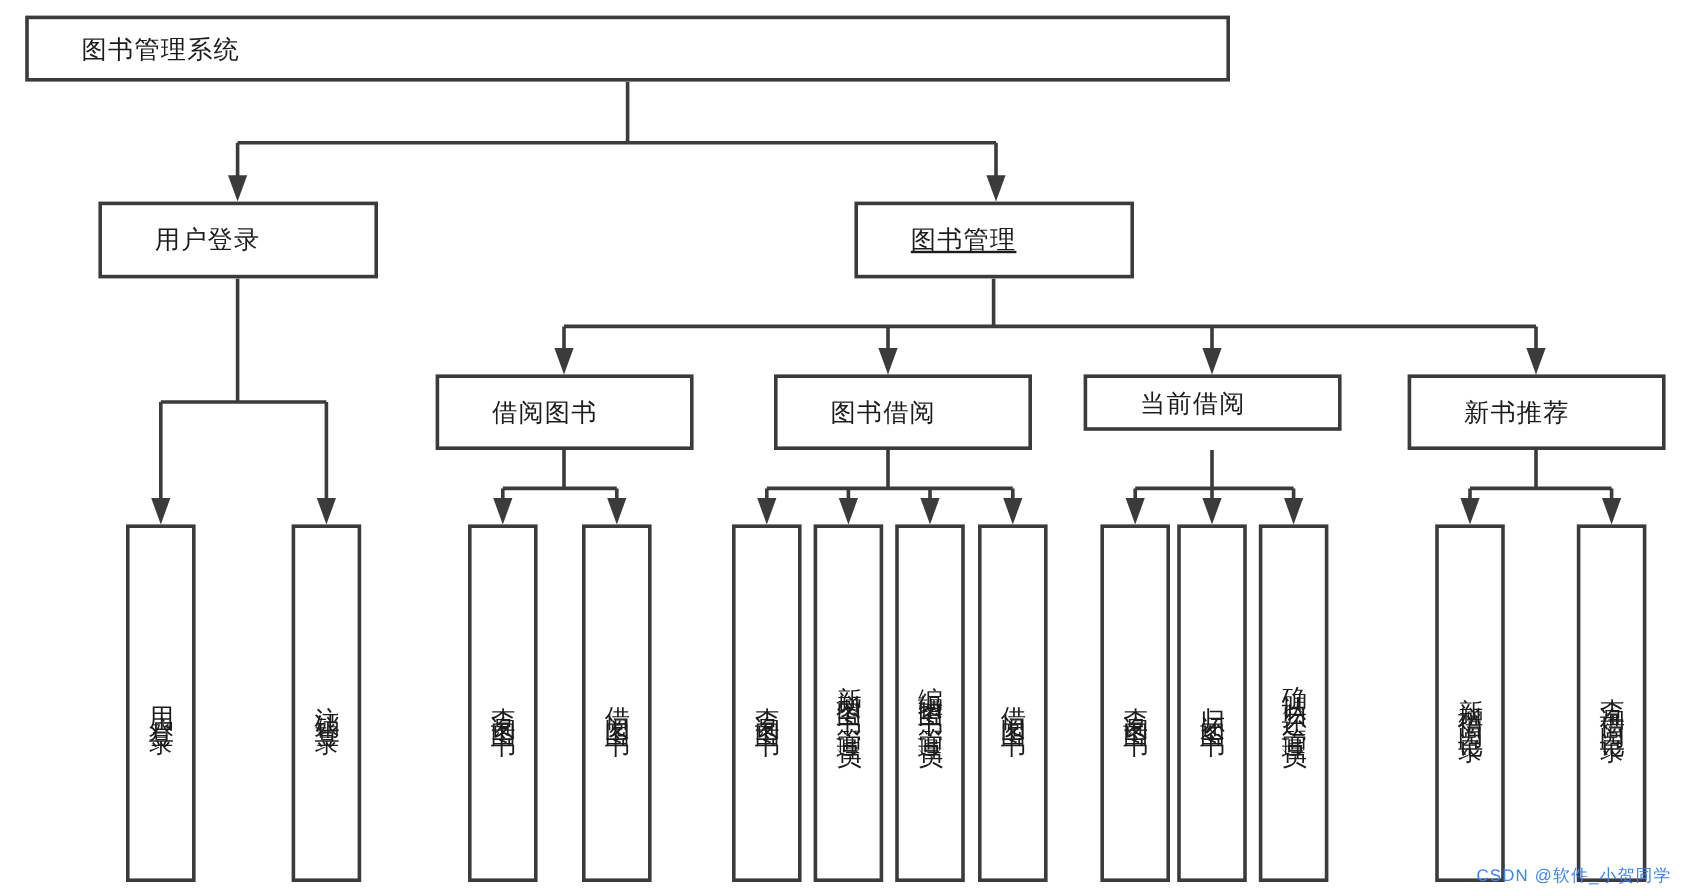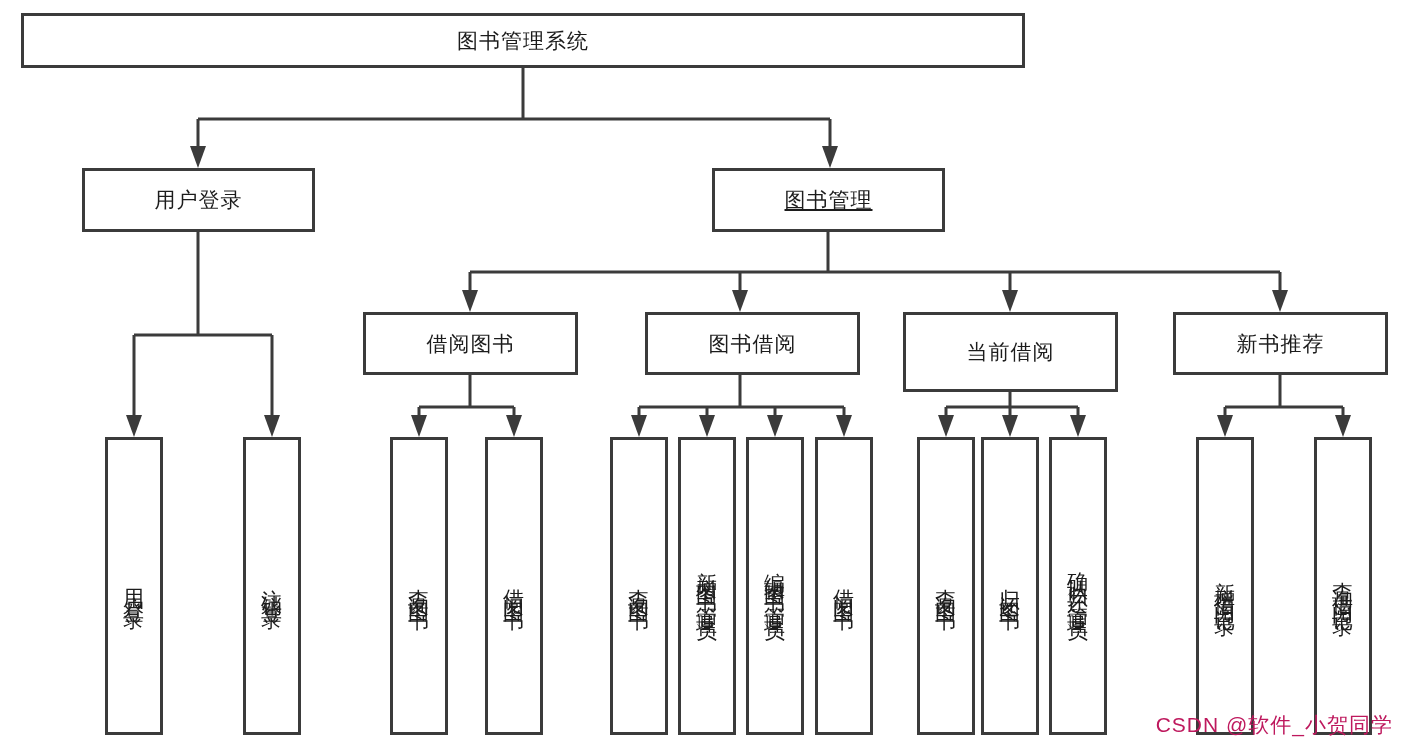--- a/index.html
+++ b/index.html
@@ -18,25 +18,25 @@
     width: 1405px; height: 747px;
     z-index: 0;
   }
   .node {
     position: absolute;
     box-sizing: border-box;
     background: #ffffff;
     border: 3px solid #3b3b3b;
     display: flex;
     align-items: center;
-    justify-content: center;
     z-index: 1;
     font-size: 21px;
     letter-spacing: 1px;
     color: #1c1c1c;
+    padding-left: 44px;
   }
   .vnode {
     position: absolute;
     box-sizing: border-box;
     background: #ffffff;
     border: 3px solid #3b3b3b;
     display: flex;
     align-items: center;
     justify-content: center;
     z-index: 1;
@@ -48,23 +48,23 @@
     text-orientation: mixed;
     letter-spacing: 7px;
     line-height: 1.1;
     white-space: nowrap;
   }
   #watermark {
     position: absolute;
     right: 12px;
     bottom: 8px;
     z-index: 2;
-    font-size: 21px;
+    font-size: 14px;
     letter-spacing: 1px;
-    color: #be185d;
+    color: #3b82f6;
     white-space: nowrap;
   }
 </style>
 </head>
 <body>
 
 <div id="page">
 
   <svg id="connectors" viewBox="0 0 1405 747" xmlns="http://www.w3.org/2000/svg">
 
@@ -112,21 +112,21 @@
   <div class="node" style="left:712px; top:168px; width:233px; height:64px;text-decoration:underline;">
     <span>图书管理</span>
   </div>
 
   <div class="node" style="left:363px; top:312px; width:215px; height:63px;">
     <span>借阅图书</span>
   </div>
   <div class="node" style="left:633px; top:312px; width:215px; height:63px;margin-left:12px;">
     <span>图书借阅</span>
   </div>
-  <div class="node" style="left:903px; top:312px; width:215px; height:80px;">
+  <div class="node" style="left:903px; top:312px; width:215px; height:47px;">
     <span>当前借阅</span>
   </div>
   <div class="node" style="left:1173px; top:312px; width:215px; height:63px;">
     <span>新书推荐</span>
   </div>
 
   <div class="vnode" style="left:105px; top:437px; width:58px; height:298px;">
     <span class="vtext">用户登录</span>
   </div>
   <div class="vnode" style="left:243px; top:437px; width:58px; height:298px;">

